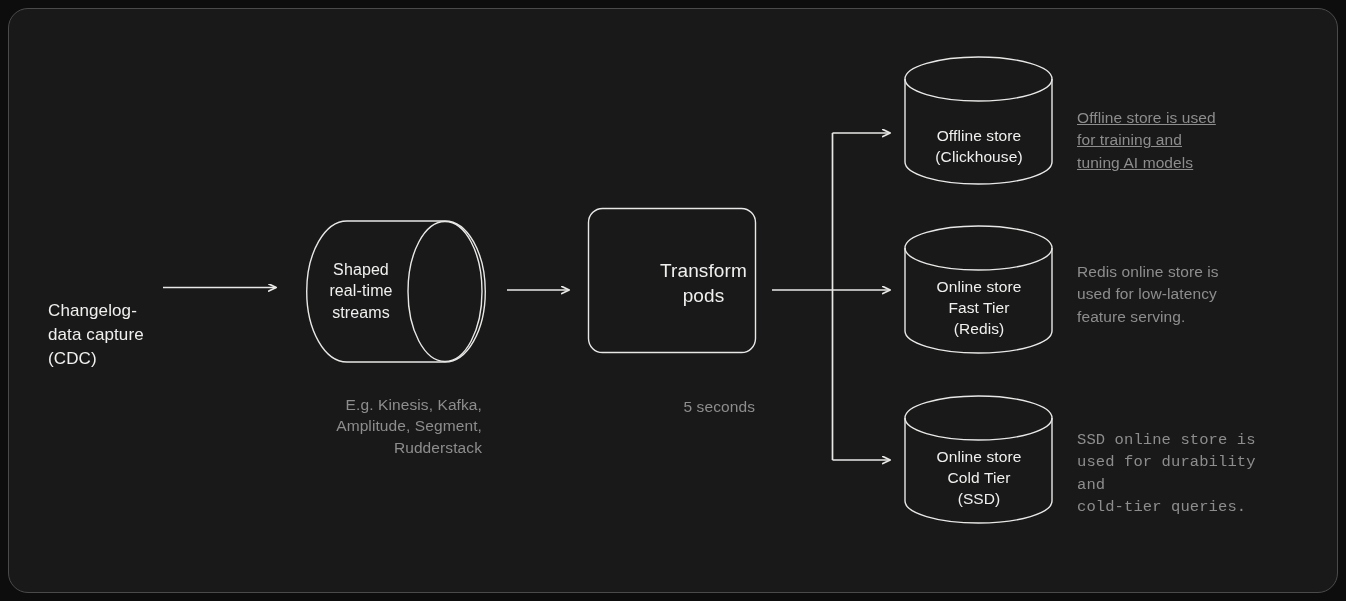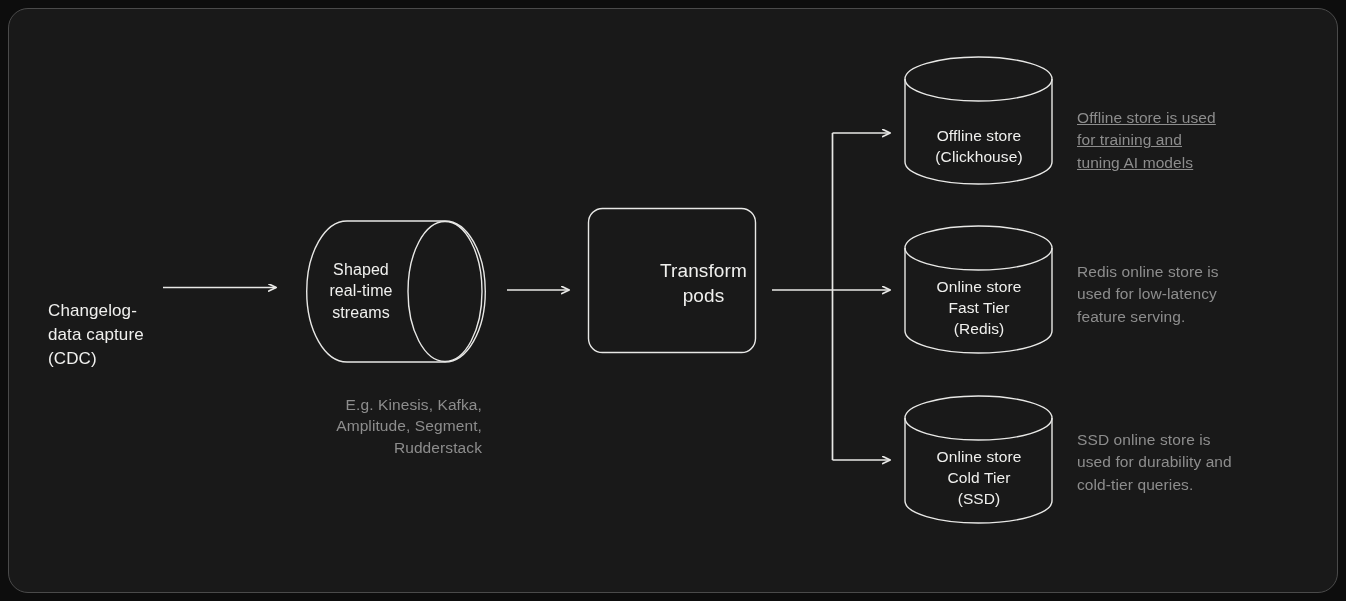--- a/index.html
+++ b/index.html
@@ -107,21 +107,21 @@
     font-size: 15.5px;
   }
   #store-cold-label {
     left: 905px;
     top: 447px;
     width: 148px;
     font-size: 15.5px;
   }
   #note-offline { left: 1077px; top: 107px; width: 185px; text-decoration: underline; }
   #note-fast    { left: 1077px; top: 261px; width: 190px; }
-  #note-cold    { left: 1077px; top: 429px; width: 190px; }
+  #note-cold    { left: 1077px; top: 429px; width: 190px; font-family: Liberation Mono, monospace; }
 </style>
 </head>
 <body>
 
 <div id="canvas">
 
   <div class="frame"></div>
 
   <svg class="svg-layer" viewBox="0 0 1346 601" width="1346" height="601" aria-hidden="true">
     <defs>
@@ -170,20 +170,21 @@
 
   <div class="node-label" id="stream-label">Shaped
 real-time
 streams</div>
   <div class="caption" id="stream-caption">E.g. Kinesis, Kafka,
 Amplitude, Segment,
 Rudderstack</div>
 
   <div class="node-label" id="transform-label">Transform
 pods</div>
+  <div class="caption" id="transform-caption">5 seconds</div>
 
   <div class="node-label" id="store-offline-label">Offline store
 (Clickhouse)</div>
   <div class="note" id="note-offline">Offline store is used
 for training and
 tuning AI models</div>
 
   <div class="node-label" id="store-fast-label">Online store
 Fast Tier
 (Redis)</div>

